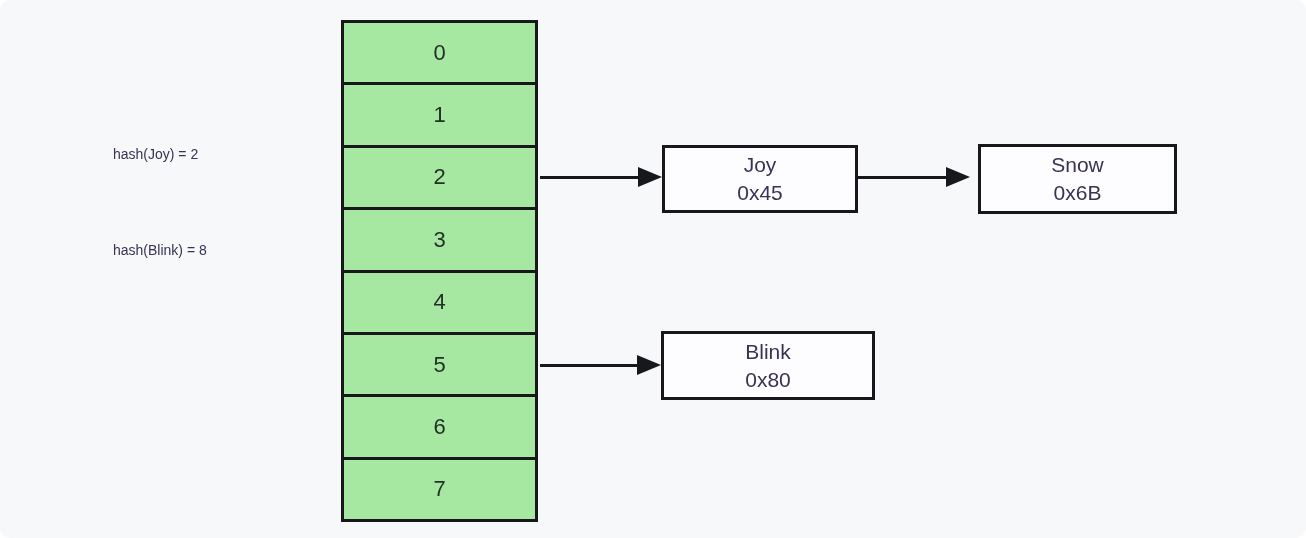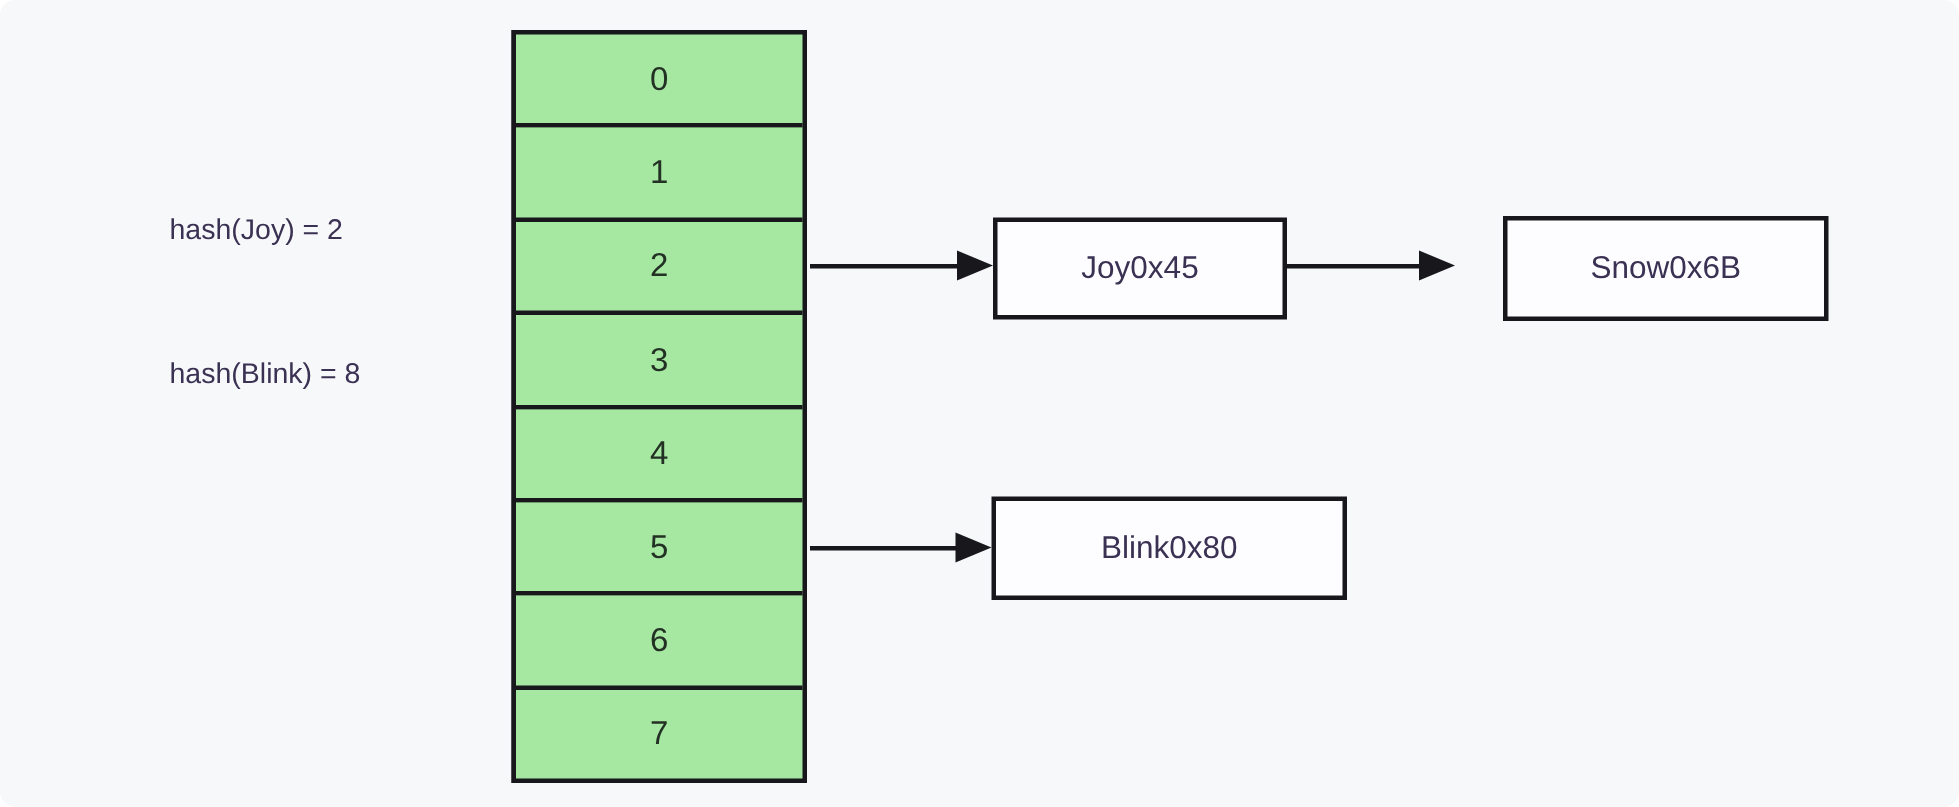--- a/index.html
+++ b/index.html
@@ -22,21 +22,21 @@
     border-radius: 10px;
     overflow: hidden;
   }
 
   
   .hash-notes {
     position: absolute;
     left: 113px;
     top: 74px;
     color: var(--ink);
-    font-size: 19px;
+    font-size: 14px;
     line-height: 32px;
     white-space: pre;
   }
 
   
   .bucket-array {
     position: absolute;
     left: 341px;
     top: 20px;
     width: 197px;
@@ -57,31 +57,31 @@
     color: var(--digit);
   }
   .bucket-cell:last-child { border-bottom: none; }
 
   
   .node {
     position: absolute;
     background: var(--node-fill);
     border: 3px solid var(--border);
     display: flex;
-    flex-direction: row;
+    flex-direction: column;
     align-items: center;
     justify-content: center;
     color: var(--ink);
     font-size: 21px;
     line-height: 28px;
     text-align: right;
   }
   .node-joy   { left: 662px; top: 145px; width: 196px; height: 68px; }
-  .node-snow  { left: 1002px; top: 144px; width: 217px; height: 70px; }
-  .node-blink { left: 661px; top: 331px; width: 237px; height: 69px; }
+  .node-snow  { left: 978px; top: 144px; width: 199px; height: 70px; }
+  .node-blink { left: 661px; top: 331px; width: 214px; height: 69px; }
 
   
   .arrow { position: absolute; height: 20px; }
   .arrow-line {
     position: absolute;
     left: 0; right: 18px;
     top: 50%;
     height: 3px;
     margin-top: -1.5px;
     background: var(--border);

